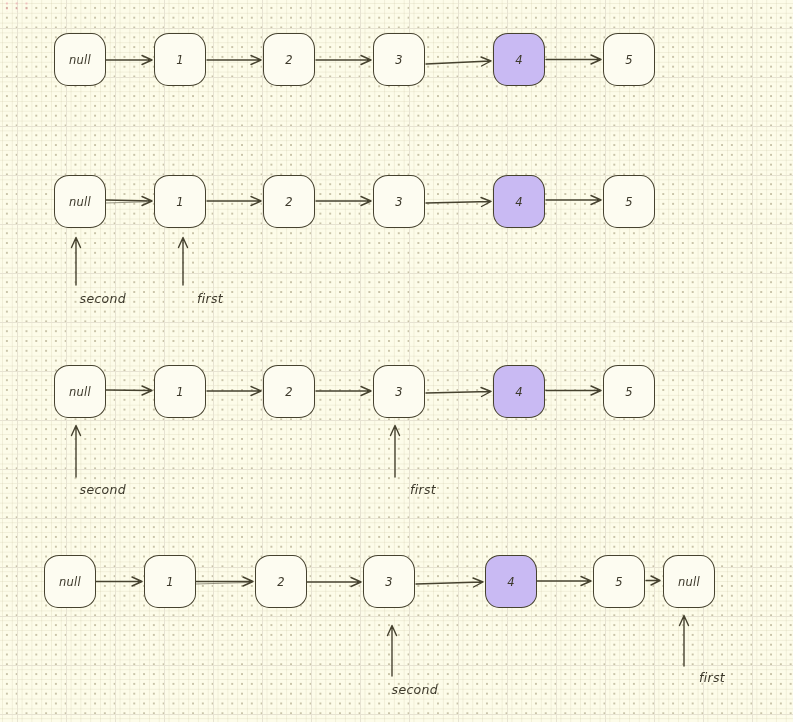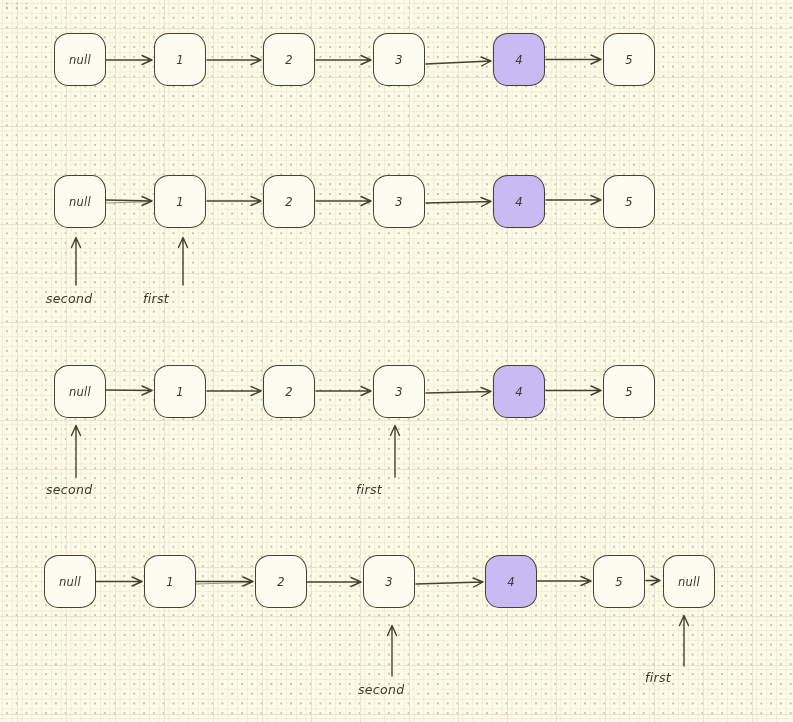--- a/index.html
+++ b/index.html
@@ -39,21 +39,21 @@
   .node{
     position:absolute;width:52px;height:53px;
     border:1.4px solid var(--node-stroke);
     border-radius:15px 14px 16px 14px / 14px 16px 14px 15px;
     background:var(--node-fill);
     display:flex;align-items:center;justify-content:center;
     font-size:11.5px;font-style:italic;letter-spacing:.3px;
   }
   .node.hl{background:var(--highlight-fill);}
   .ptr-label{
-    position:absolute;width:80px;text-align:left;
+    position:absolute;width:80px;text-align:right;
     font-size:12.5px;font-style:italic;letter-spacing:.3px;
   }
 </style>
 </head>
 <body>
 
 <div id="canvas">
 
   <div class="stray"></div>
 

